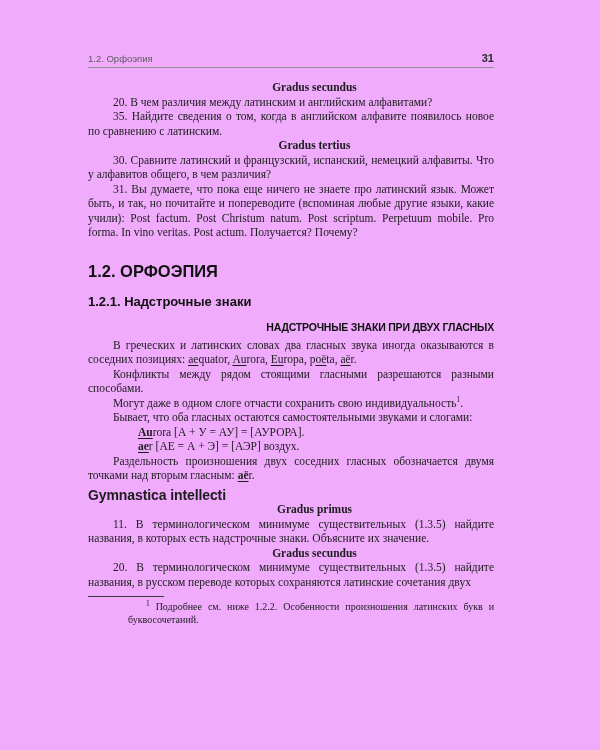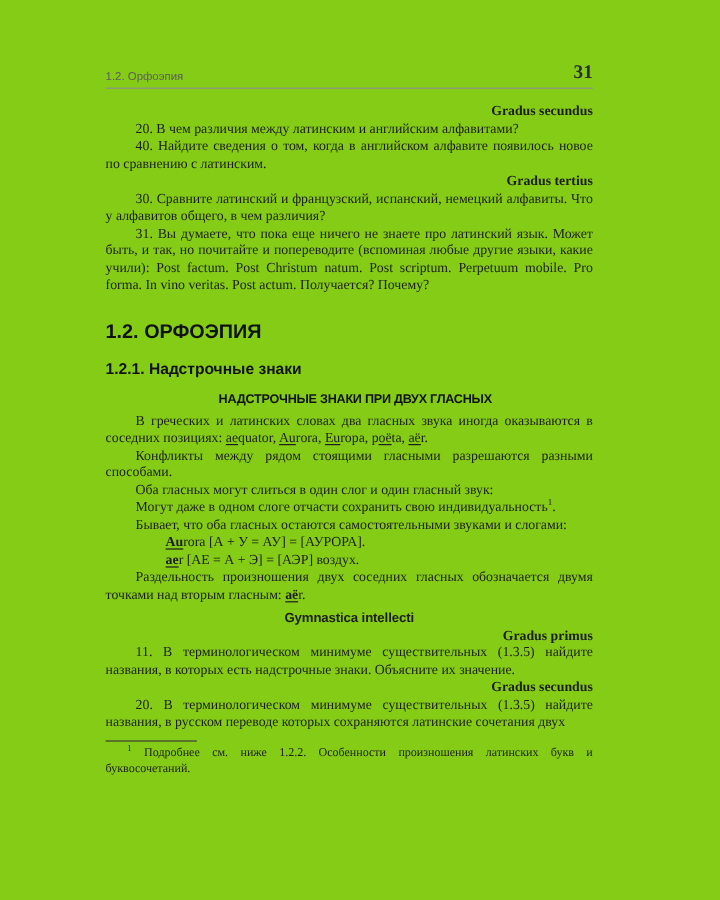--- a/index.html
+++ b/index.html
@@ -1,19 +1,19 @@
 <!DOCTYPE html>
 <html><head>
 <meta charset="utf-8">
 <style>
   html,body{margin:0;padding:0;background:#e9e9e9;}
   .page{
     position:relative;
     width:600px;height:750px;
-    background:#84cc16;
+    background:#f0abfc;
     overflow:hidden;
     font-family:"Liberation Serif","DejaVu Serif",serif;
     color:#1c1c1c;
   }
   .content{
     position:absolute;
     left:88px;top:52px;
     width:406px;
   }
   .runhead{
@@ -21,90 +21,90 @@
     justify-content:space-between;
     align-items:flex-end;
     border-bottom:1px solid #8f8f8f;
     padding-bottom:3px;
   }
   .runhead .sec{
     font-family:"Liberation Sans","DejaVu Sans",sans-serif;
     font-size:9.5px;color:#5c5c5c;
   }
   .runhead .pno{
-    font-family:Liberation Serif, serif;
-    font-size:16px;font-weight:bold;color:#2b2b2b;
+    font-family:Liberation Sans, sans-serif;
+    font-size:11px;font-weight:bold;color:#2b2b2b;
   }
   .body{
     margin-top:12px;
     font-size:11.5px;
     line-height:14.5px;
     text-align:justify;
   }
   .blk{margin:0;}
   .item,.para{text-indent:25px;}
   .formula{margin-left:50px;text-align:left;text-indent:0;}
-  .gradus{font-weight:bold;text-align:right;margin-left:47px;}
+  .gradus{font-weight:bold;text-align:center;margin-left:47px;}
   .gym{
     font-family:"Liberation Sans","DejaVu Sans",sans-serif;
-    font-weight:bold;font-size:11px;text-align:center;
+    font-weight:bold;font-size:14px;text-align:left;
     margin-top:5px;letter-spacing:-0.1px;
   }
   .h1{
     font-family:"Liberation Sans","DejaVu Sans",sans-serif;
     font-weight:bold;font-size:16.5px;line-height:20px;
     text-align:left;margin:21px 0 13px 0;color:#111;
   }
   .h2{
     font-family:"Liberation Sans","DejaVu Sans",sans-serif;
     font-weight:bold;font-size:13px;line-height:16px;
     text-align:left;margin:0 0 11px 0;color:#111;
   }
   .h3{
     font-family:"Liberation Sans","DejaVu Sans",sans-serif;
     font-weight:bold;font-size:10.5px;line-height:13px;
     letter-spacing:-0.2px;
-    text-align:center;margin:0 0 4px 0;color:#111;padding-left:10px;
+    text-align:right;margin:0 0 4px 0;color:#111;padding-left:10px;
   }
   .run-b{font-weight:bold;}
   .run-u{text-decoration:underline;text-underline-offset:1.5px;}
   .run-bu{font-weight:bold;text-decoration:underline;text-underline-offset:1.5px;}
   .run-sup{font-size:7.5px;vertical-align:super;line-height:0;}
   .footrule{
     width:76px;height:0;
     border-top:1px solid #3a3a3a;
     margin-top:7px;margin-bottom:3px;
   }
   .footnote{
     font-size:10px;line-height:13px;
     text-indent:18px;
+    margin-left:40px;
   }
 </style>
 </head>
 <body>
 
 <div class="page">
   <div class="content">
     <div class="runhead">
       <span class="sec">1.2. Орфоэпия</span>
       <span class="pno">31</span>
     </div>
     <div class="body">
         <div class="blk gradus"><span class="run-b">Gradus secundus</span></div>
         <div class="blk item"><span>20. В чем различия между латинским и английским алфавитами?</span></div>
-        <div class="blk item"><span>40. Найдите сведения о том, когда в английском алфавите появилось новое по сравнению с латинским.</span></div>
+        <div class="blk item"><span>35. Найдите сведения о том, когда в английском алфавите появилось новое по сравнению с латинским.</span></div>
         <div class="blk gradus"><span class="run-b">Gradus tertius</span></div>
         <div class="blk item"><span>30. Сравните латинский и французский, испанский, немецкий алфавиты. Что у алфавитов общего, в чем различия?</span></div>
         <div class="blk item"><span>31. Вы думаете, что пока еще ничего не знаете про латинский язык. Может быть, и так, но почитайте и попереводите (вспоминая любые другие языки, какие учили): Post factum. Post Christum natum. Post scriptum. Perpetuum mobile. Pro forma. In vino veritas. Post actum. Получается? Почему?</span></div>
         <div class="blk h1"><span>1.2. ОРФОЭПИЯ</span></div>
         <div class="blk h2"><span>1.2.1. Надстрочные знаки</span></div>
         <div class="blk h3"><span>НАДСТРОЧНЫЕ ЗНАКИ ПРИ ДВУХ ГЛАСНЫХ</span></div>
         <div class="blk para"><span>В греческих и латинских словах два гласных звука иногда оказываются в соседних позициях: </span><span class="run-u">ae</span><span>quator, </span><span class="run-u">Au</span><span>rora, </span><span class="run-u">Eu</span><span>ropa, p</span><span class="run-u">oë</span><span>ta, </span><span class="run-u">aë</span><span>r.</span></div>
         <div class="blk para"><span>Конфликты между рядом стоящими гласными разрешаются разными способами.</span></div>
-        <div class="blk para"><span>Оба гласных могут слиться в один слог и один гласный звук:</span></div>
         <div class="blk para"><span>Могут даже в одном слоге отчасти сохранить свою индивидуальность</span><span class="run-sup">1</span><span>.</span></div>
         <div class="blk para"><span>Бывает, что оба гласных остаются самостоятельными звуками и слогами:</span></div>
         <div class="blk formula"><span class="run-bu">Au</span><span>rora [А + У = АУ] = [АУРОРА].</span></div>
         <div class="blk formula"><span class="run-bu">ae</span><span>r [АЕ = А + Э] = [АЭР] воздух.</span></div>
         <div class="blk para"><span>Раздельность произношения двух соседних гласных обозначается двумя точками над вторым гласным: </span><span class="run-bu">aë</span><span>r.</span></div>
         <div class="blk gym"><span class="run-b">Gymnastica intellecti</span></div>
         <div class="blk gradus"><span class="run-b">Gradus primus</span></div>
         <div class="blk item"><span>11. В терминологическом минимуме существительных (1.3.5) найдите названия, в которых есть надстрочные знаки. Объясните их значение.</span></div>
         <div class="blk gradus"><span class="run-b">Gradus secundus</span></div>
         <div class="blk item"><span>20. В терминологическом минимуме существительных (1.3.5) найдите названия, в русском переводе которых сохраняются латинские сочетания двух</span></div>

